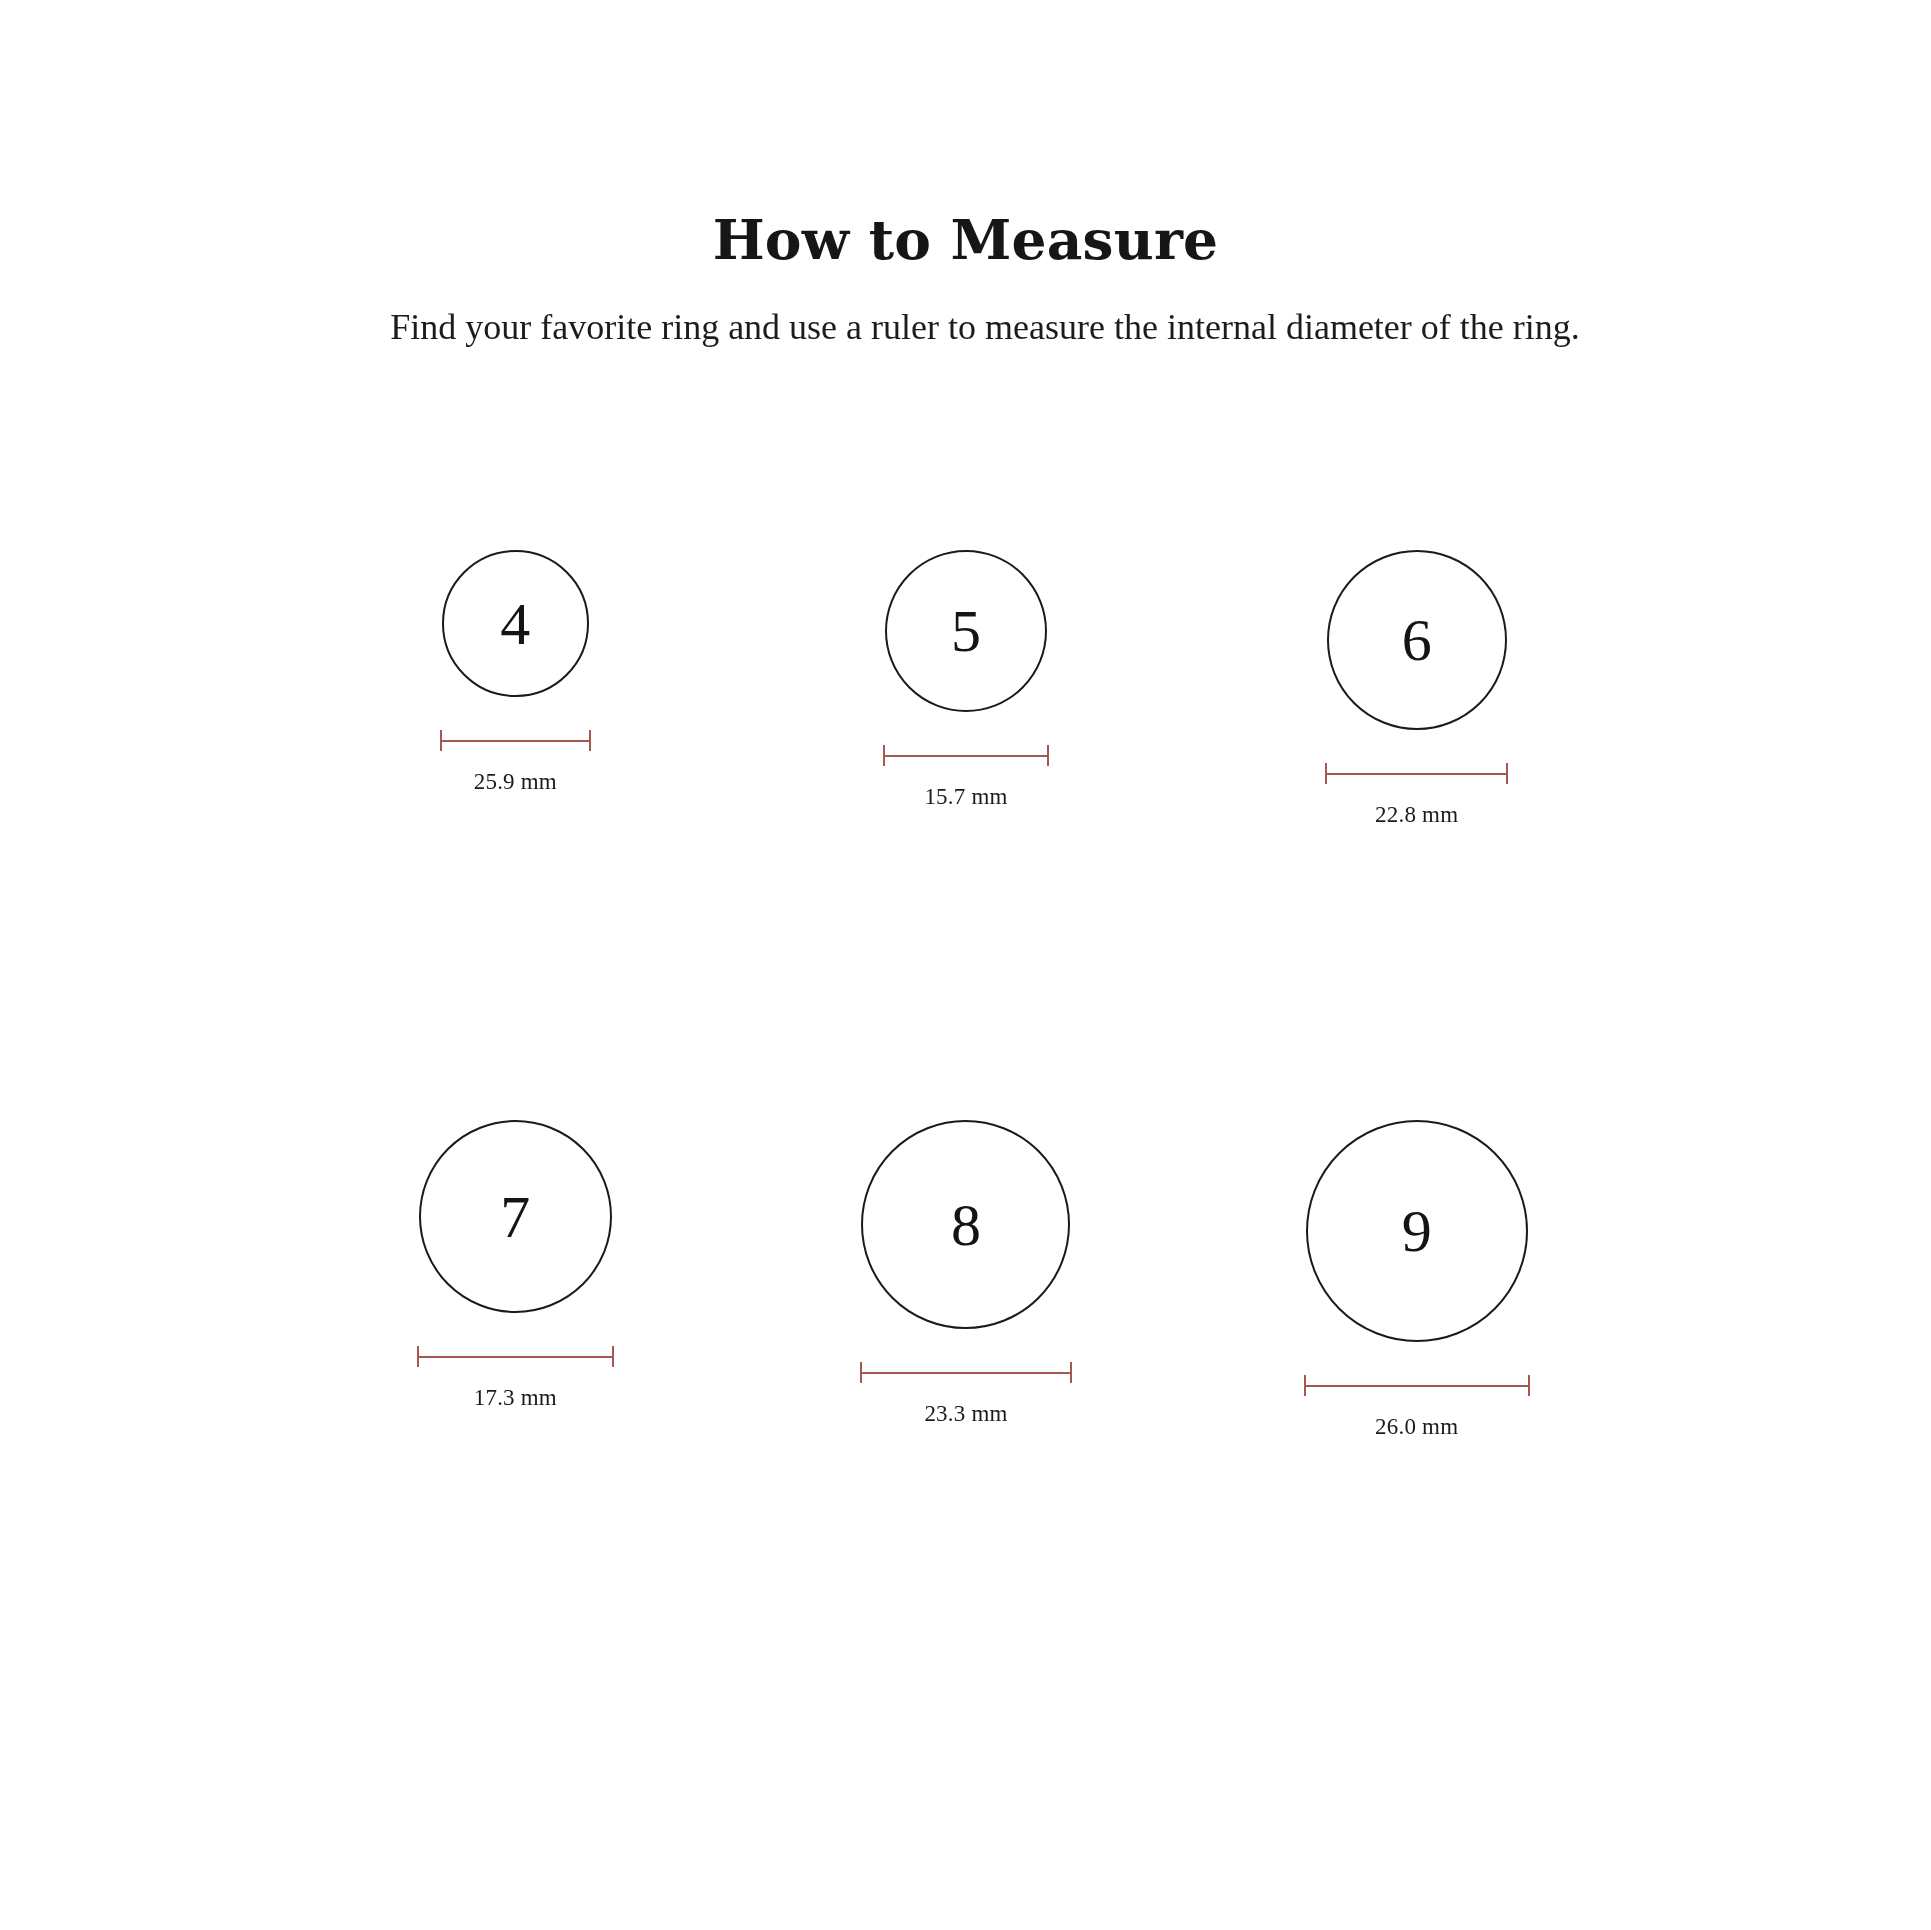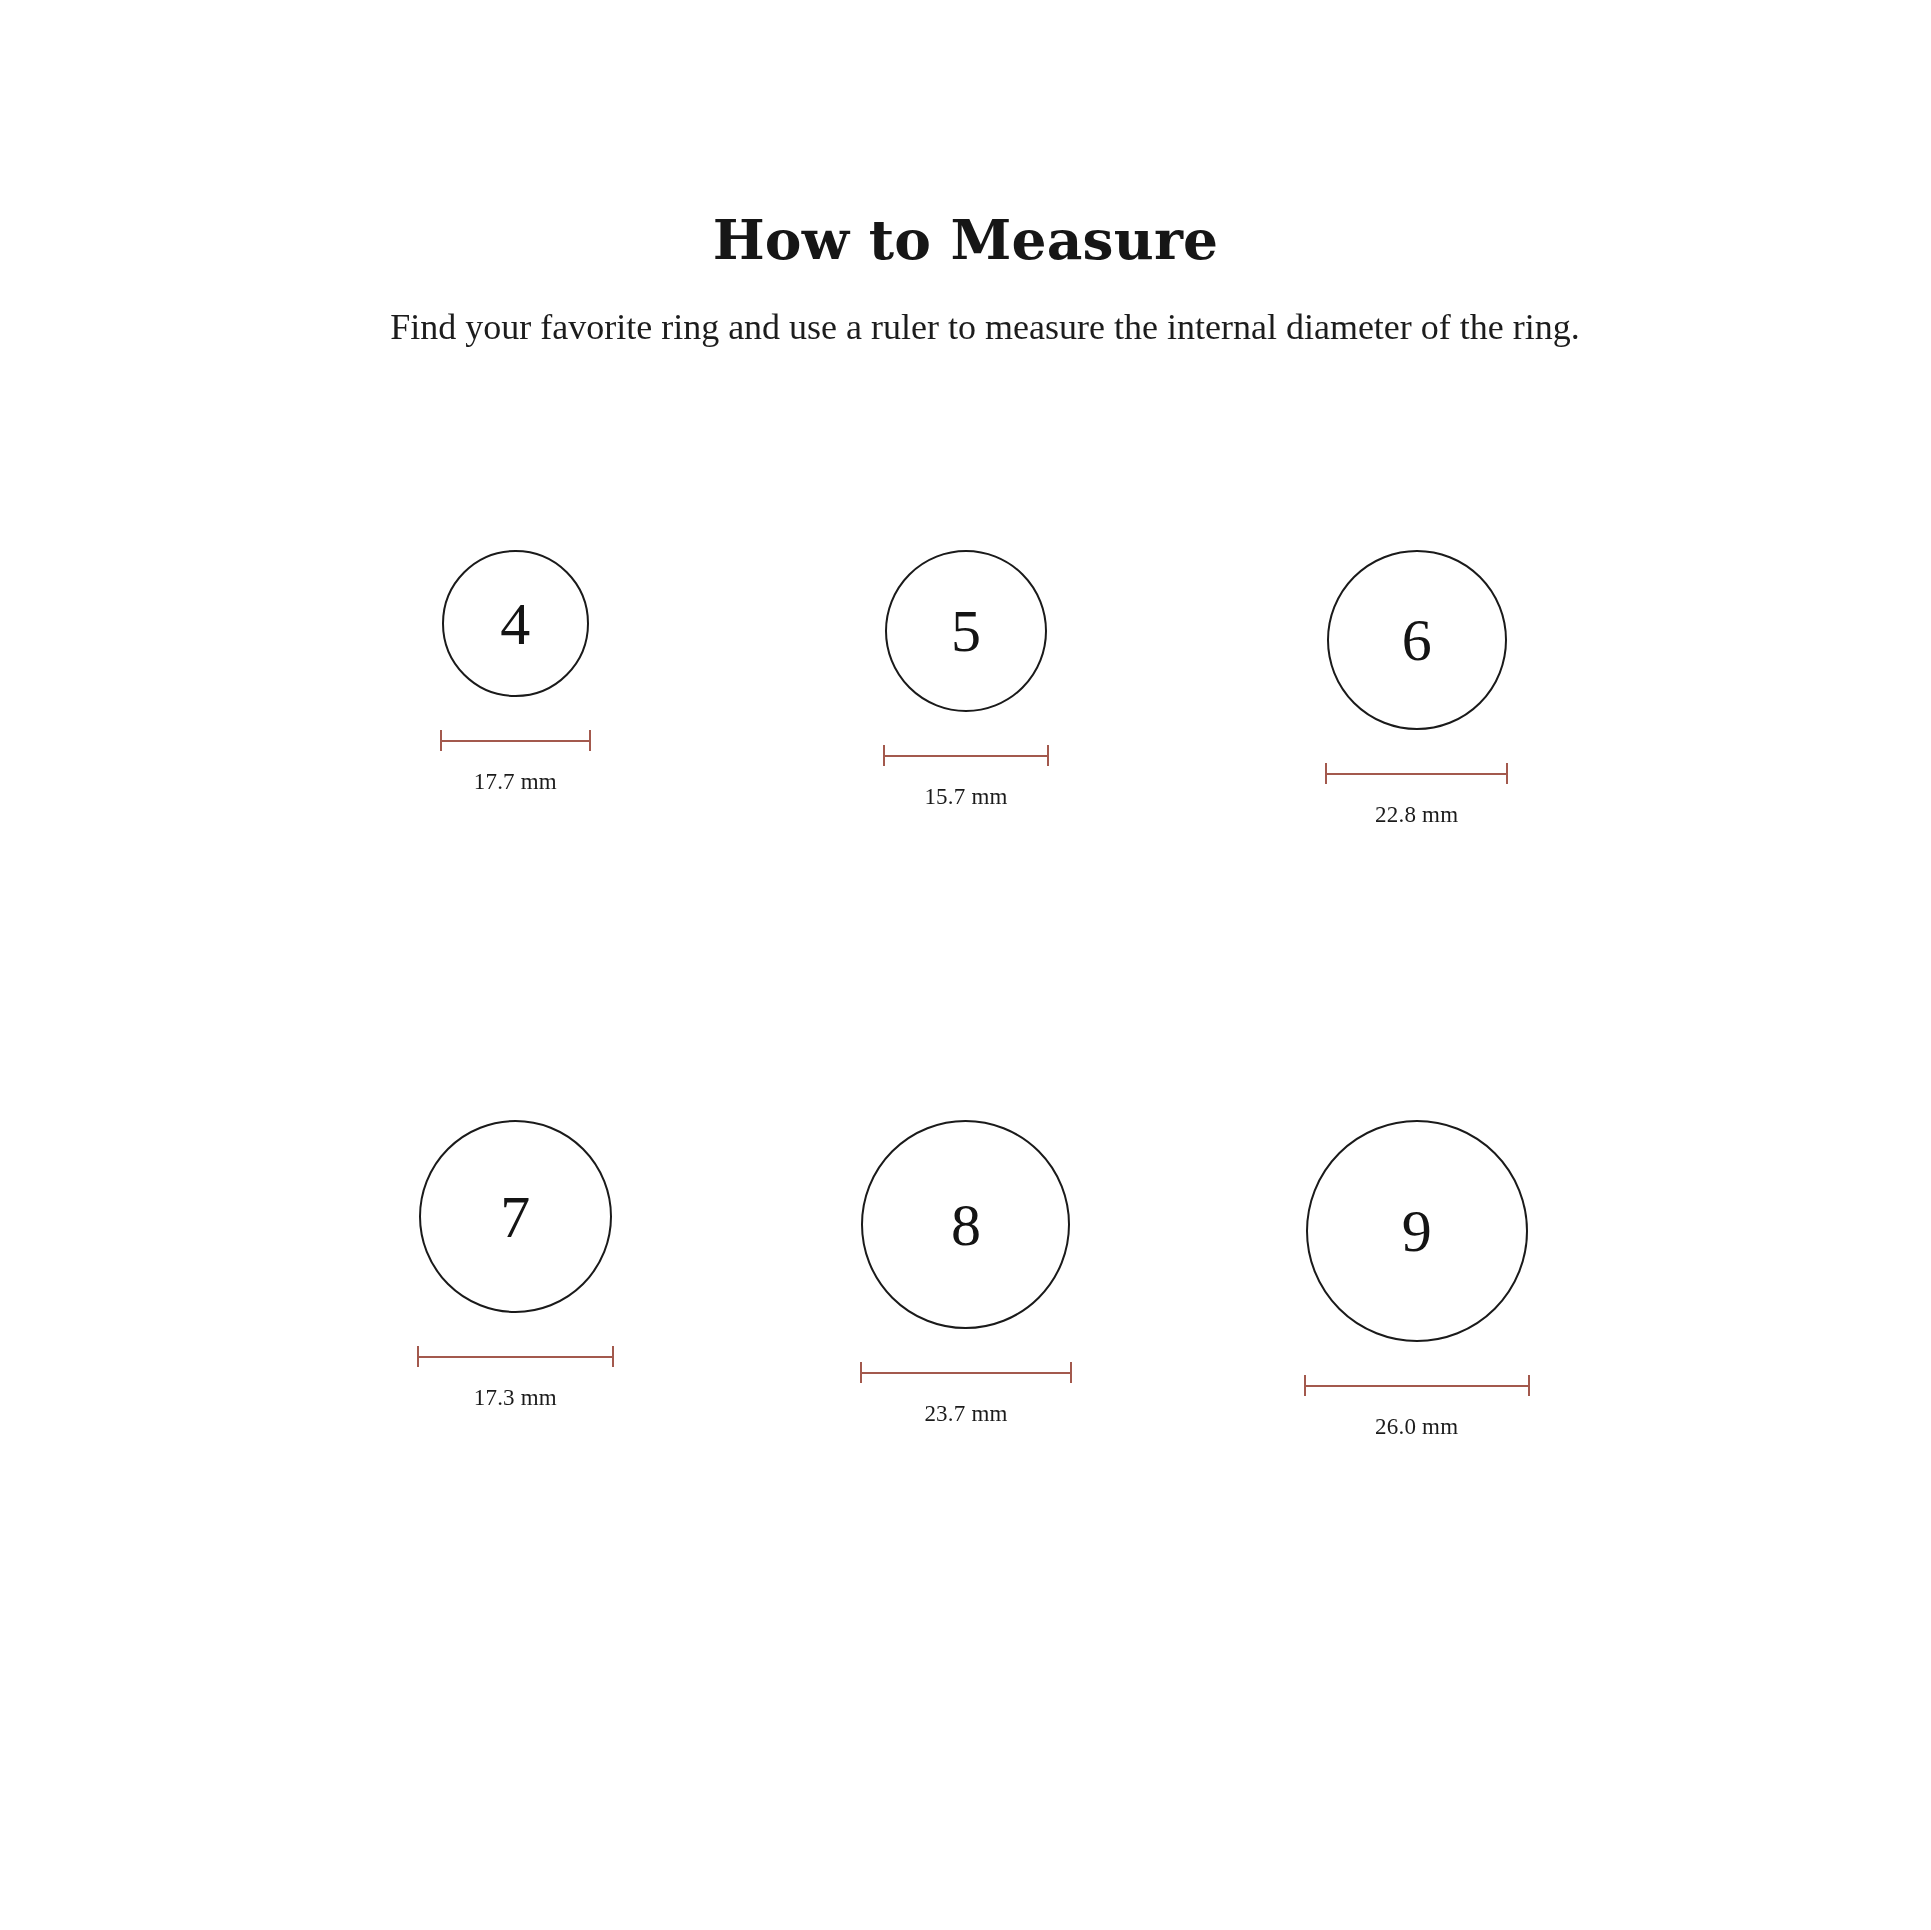--- a/index.html
+++ b/index.html
@@ -127,21 +127,21 @@
       <div class="ring" style="width:147px;height:147px;">
         <span class="ring-number">4</span>
       </div>
       <div class="measure">
         <span class="bar" style="width:151px;">
           <span class="cap left"></span>
           <span class="line"></span>
           <span class="cap right"></span>
         </span>
       </div>
-      <div class="mm-label">17.7 mm</div>
+      <div class="mm-label">25.9 mm</div>
     </div>
 
     <div class="cell">
       <div class="ring" style="width:162px;height:162px;">
         <span class="ring-number">5</span>
       </div>
       <div class="measure">
         <span class="bar" style="width:166px;">
           <span class="cap left"></span>
           <span class="line"></span>
@@ -183,21 +183,21 @@
       <div class="ring" style="width:209px;height:209px;">
         <span class="ring-number">8</span>
       </div>
       <div class="measure">
         <span class="bar" style="width:212px;">
           <span class="cap left"></span>
           <span class="line"></span>
           <span class="cap right"></span>
         </span>
       </div>
-      <div class="mm-label">23.7 mm</div>
+      <div class="mm-label">23.3 mm</div>
     </div>
 
     <div class="cell">
       <div class="ring" style="width:222px;height:222px;">
         <span class="ring-number">9</span>
       </div>
       <div class="measure">
         <span class="bar" style="width:226px;">
           <span class="cap left"></span>
           <span class="line"></span>

